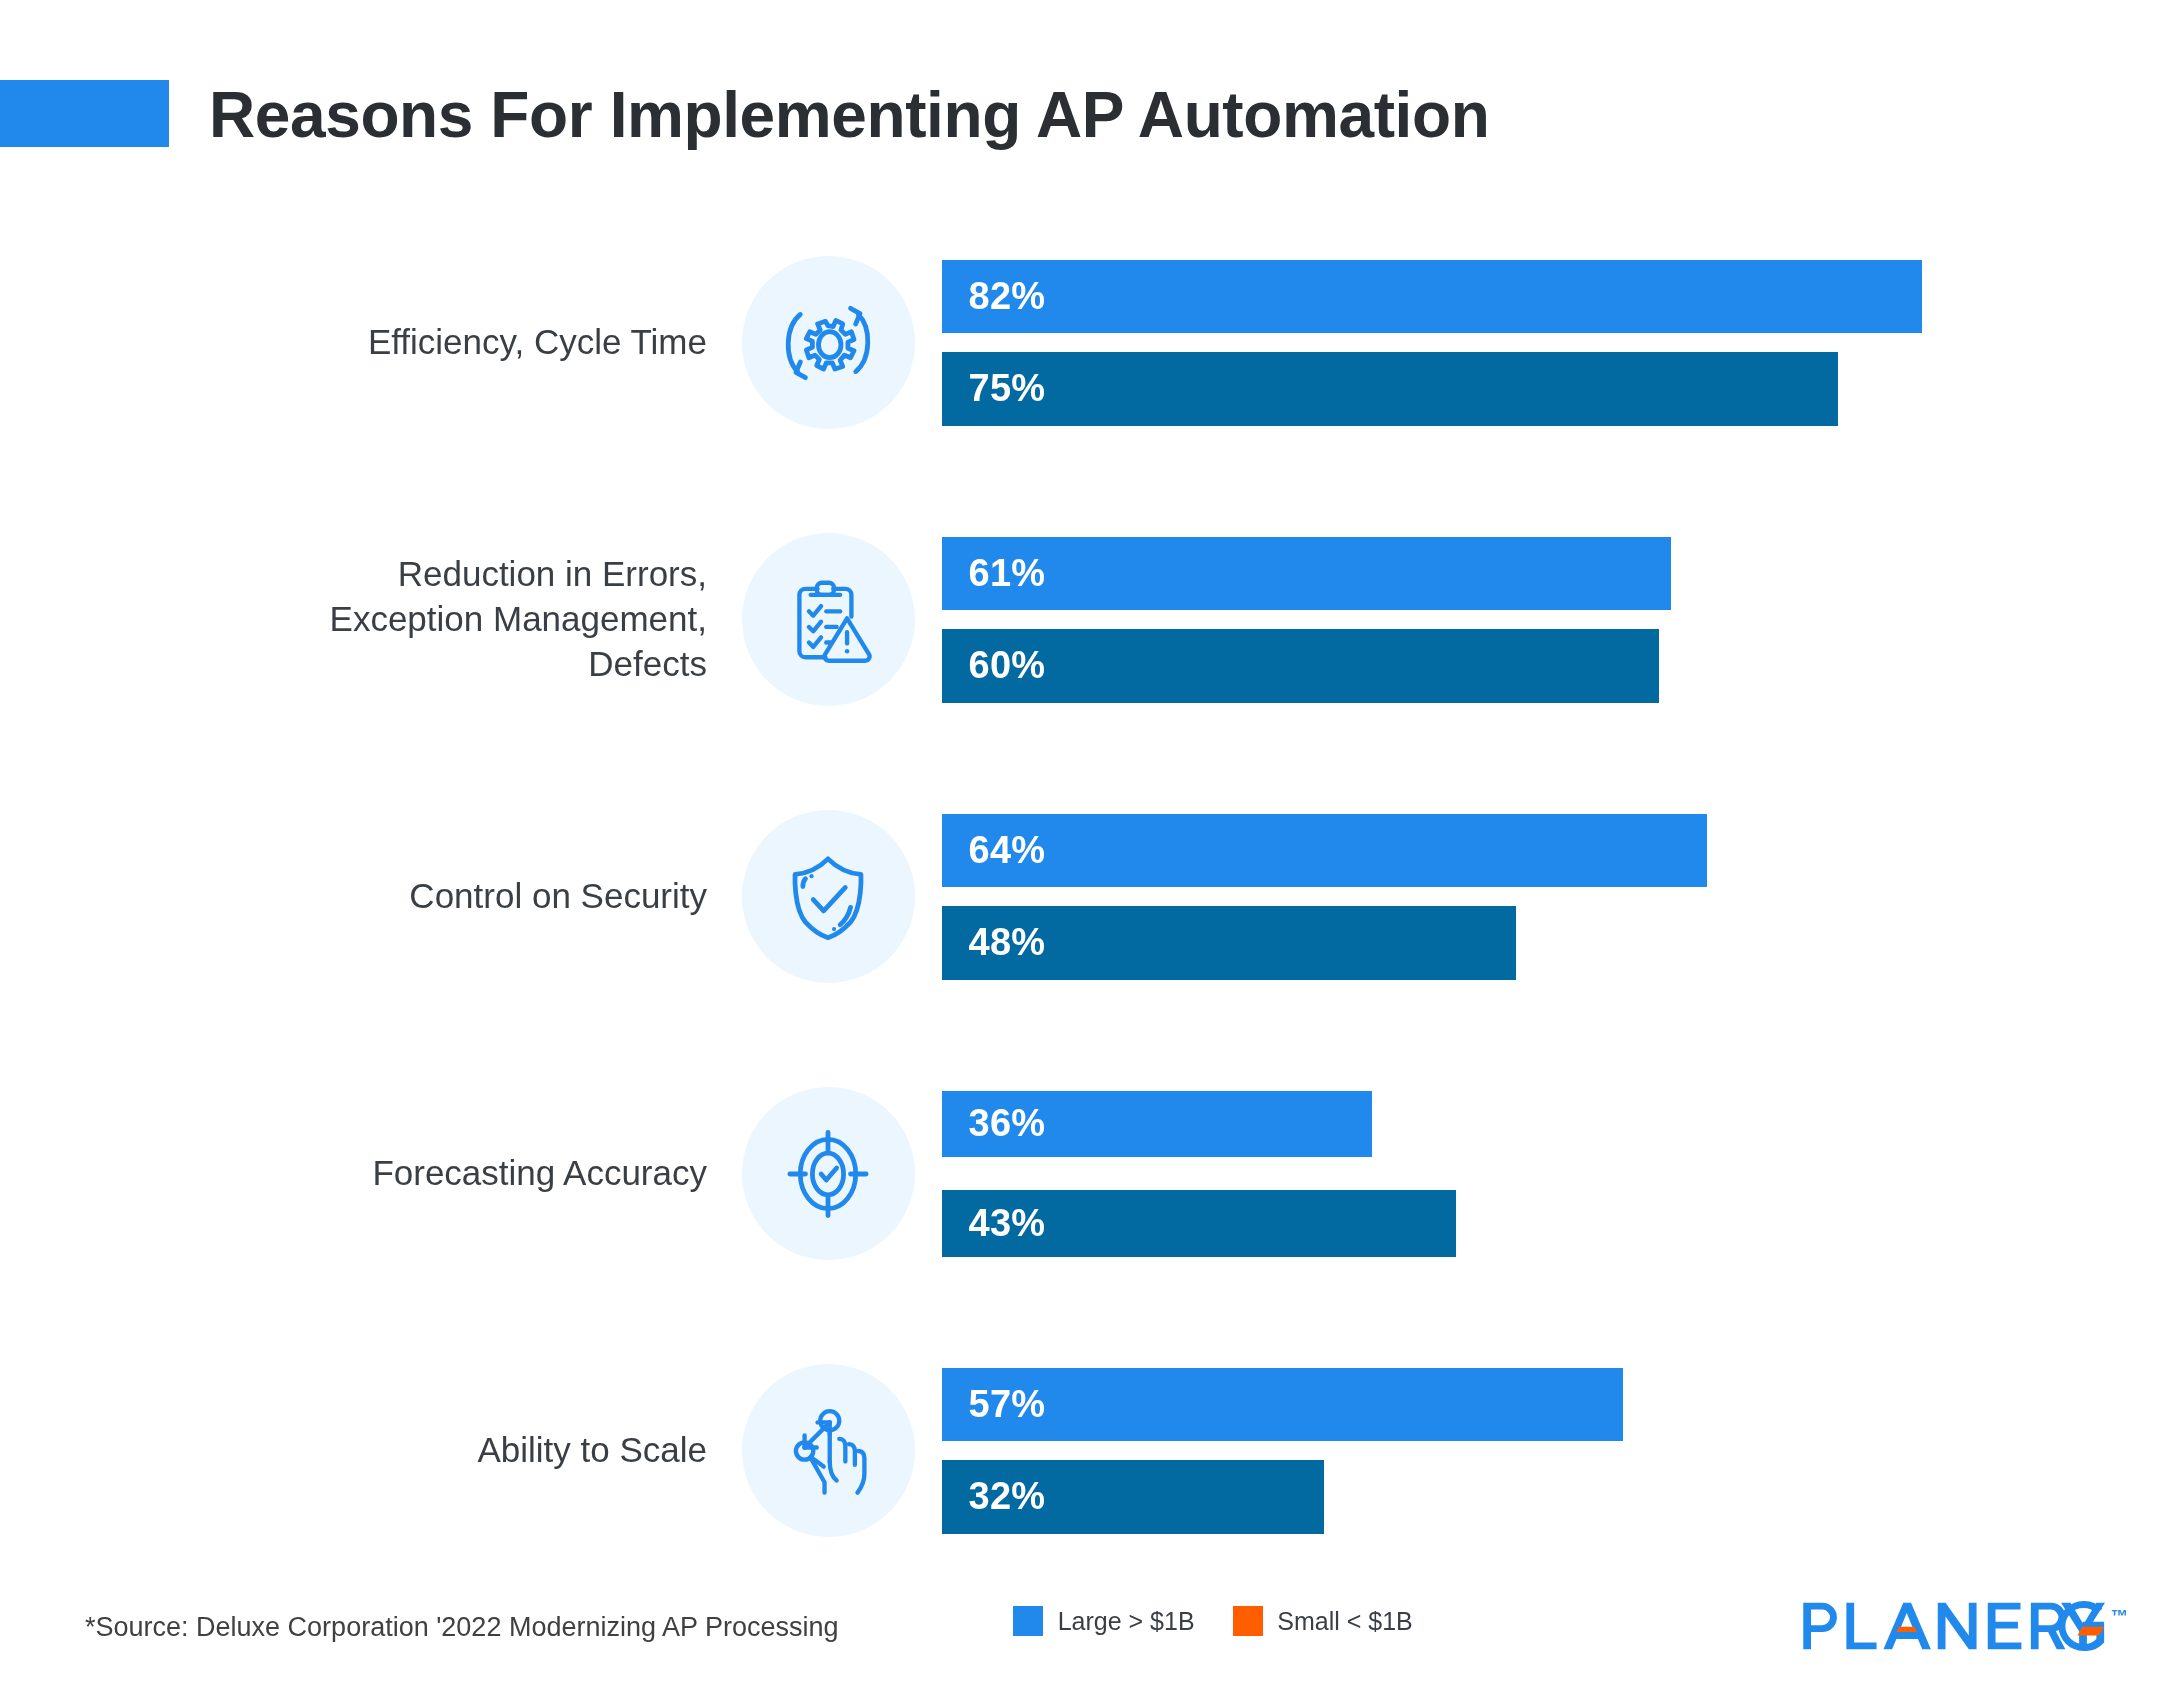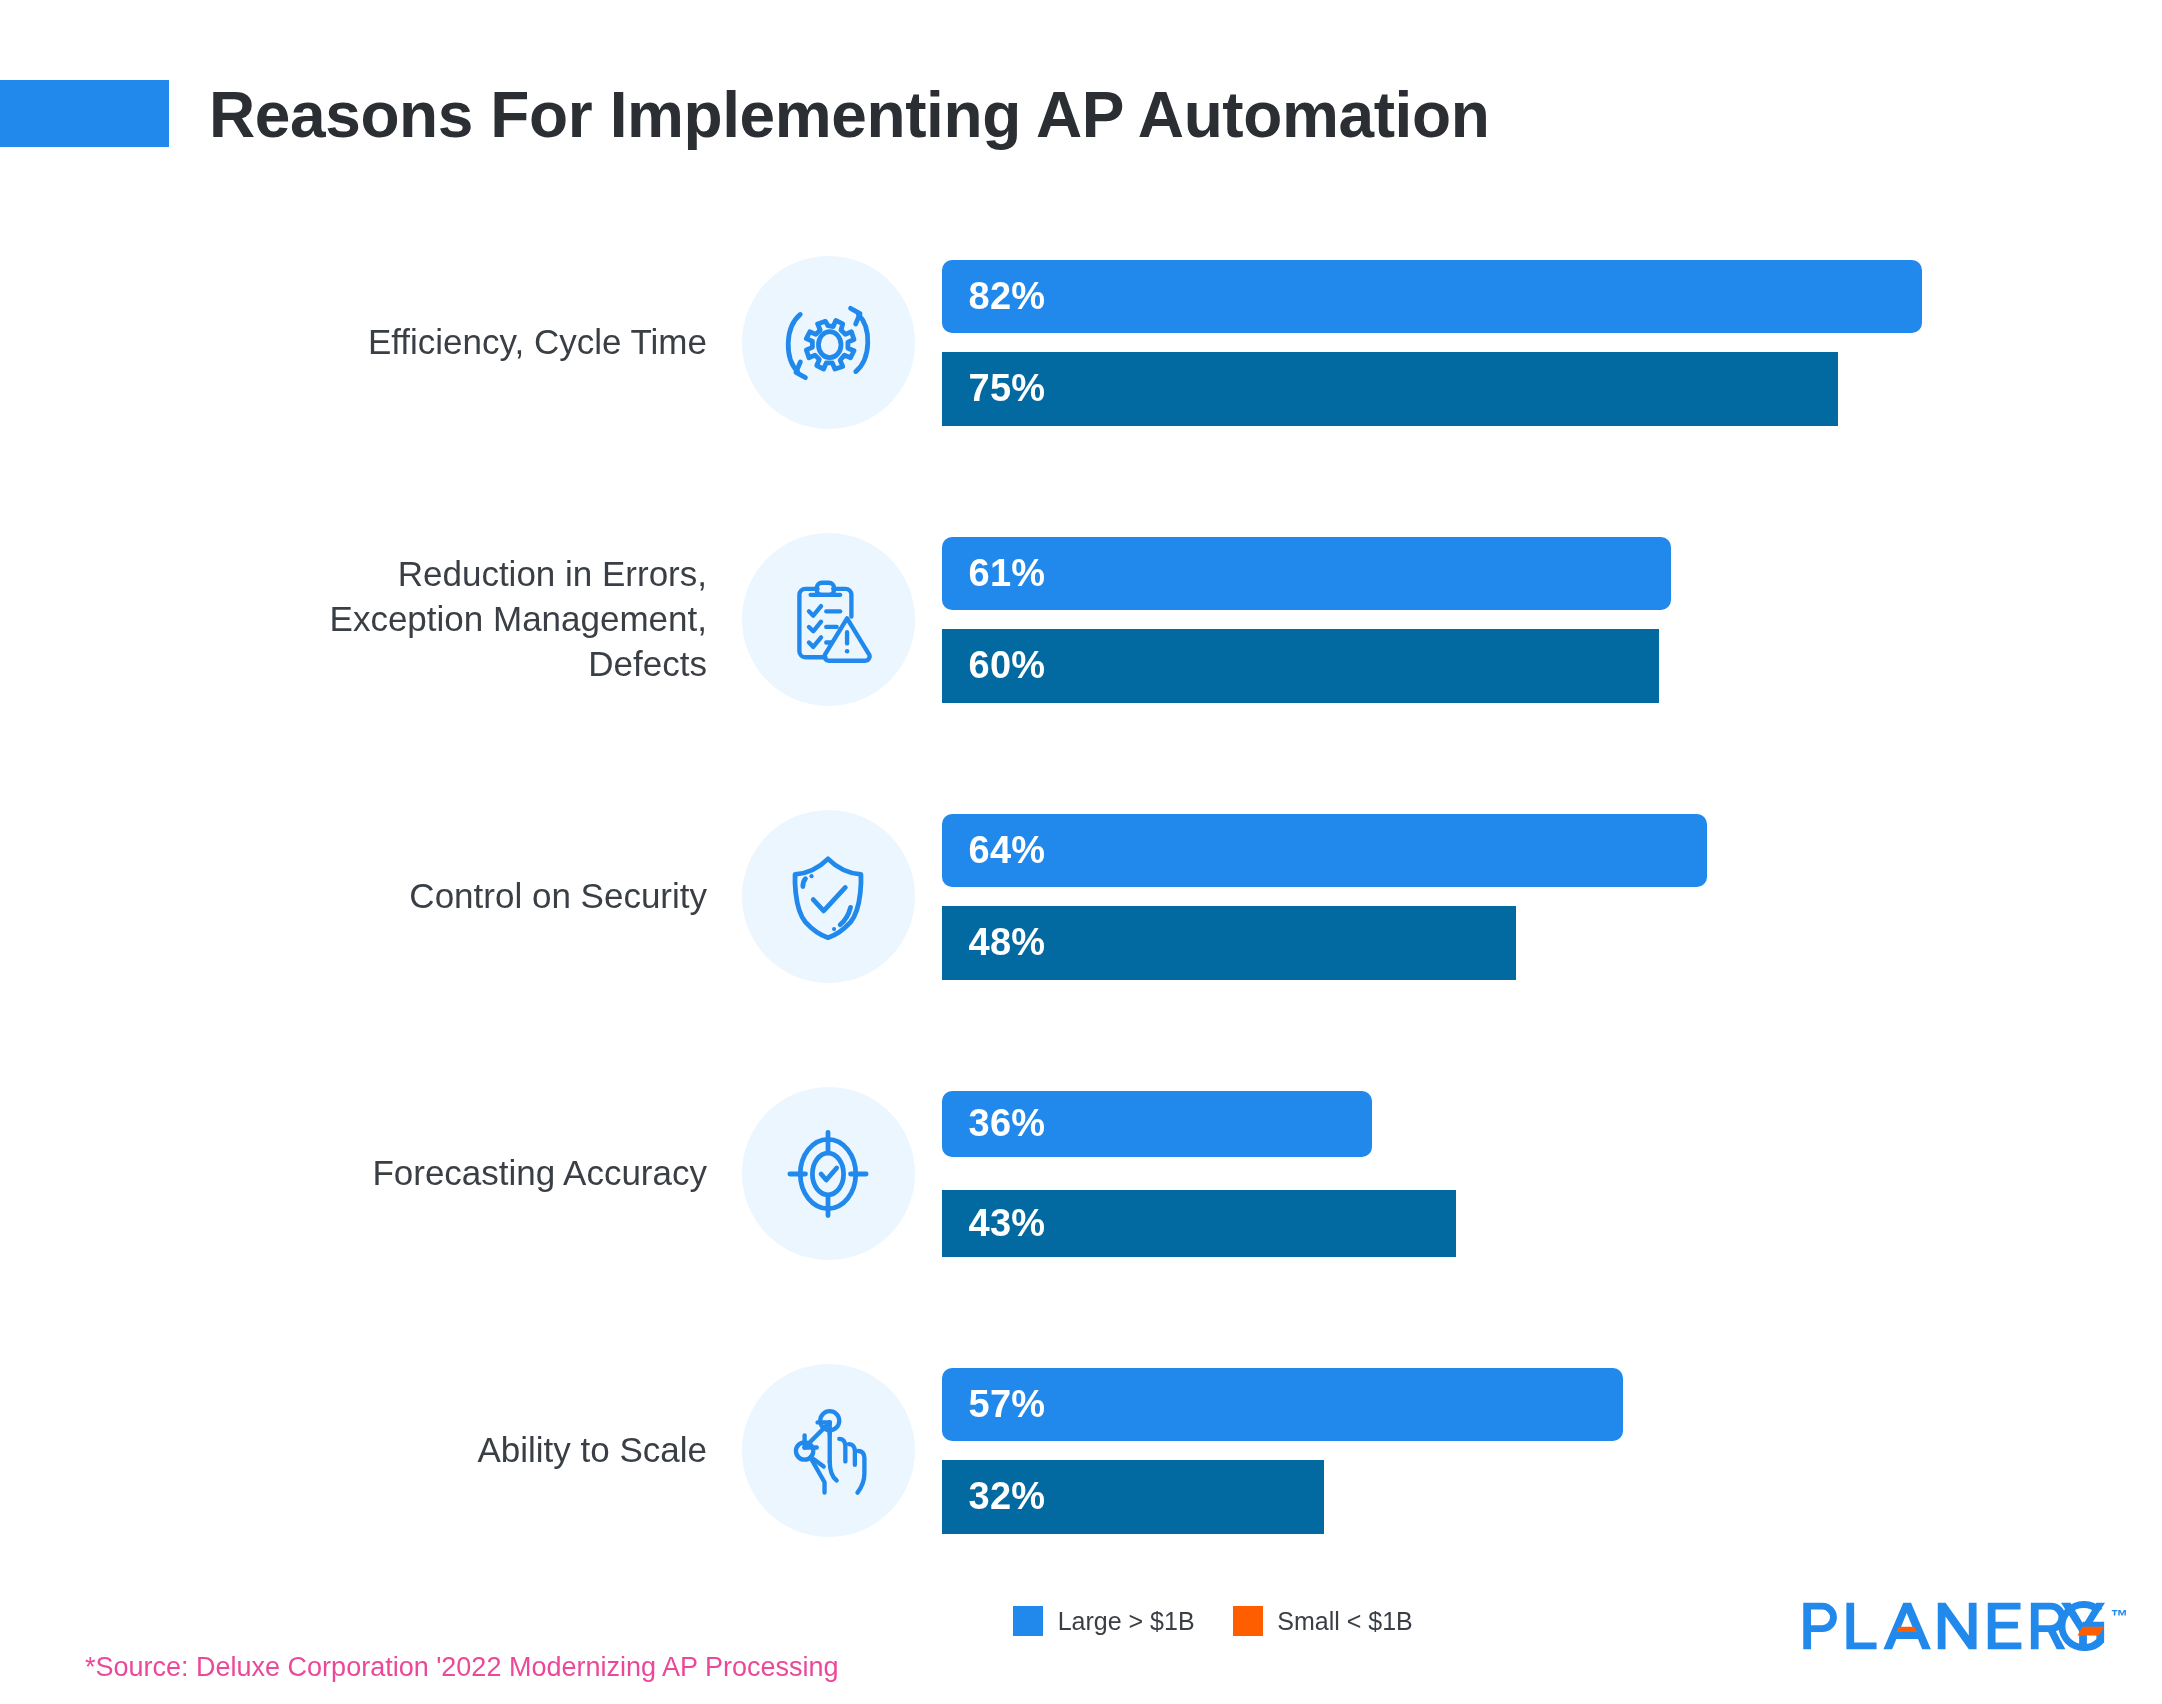--- a/index.html
+++ b/index.html
@@ -92,21 +92,21 @@
     gap: 19px;
     height: 166px;
     justify-content: center;
   }
 
   .bar {
     height: 74px;
     display: flex;
     align-items: center;
   }
-  .bar-large { background: #2189ec; border-radius: 10px; }
+  .bar-large { background: #2189ec; }
   .bar-small { background: #0369a1; }
 
   .bar-value {
     color: #ffffff;
     font-size: 38px;
     font-weight: 700;
     margin-left: 27px;
     letter-spacing: 0.2px;
     white-space: nowrap;
   }
@@ -118,23 +118,22 @@
     top: 1596px;
     width: 2163px;
     height: 95px;
   }
 
   .source-note {
     position: absolute;
     left: 85px;
     top: 15.6px;
     font-size: 27px;
-    color: #ec4899;
+    color: #404040;
     white-space: nowrap;
-    margin-top: 40px;
   }
 
   .legend {
     position: absolute;
     left: 1013px;
     top: 10.4px;
     display: flex;
     align-items: center;
     gap: 38px;
   }

